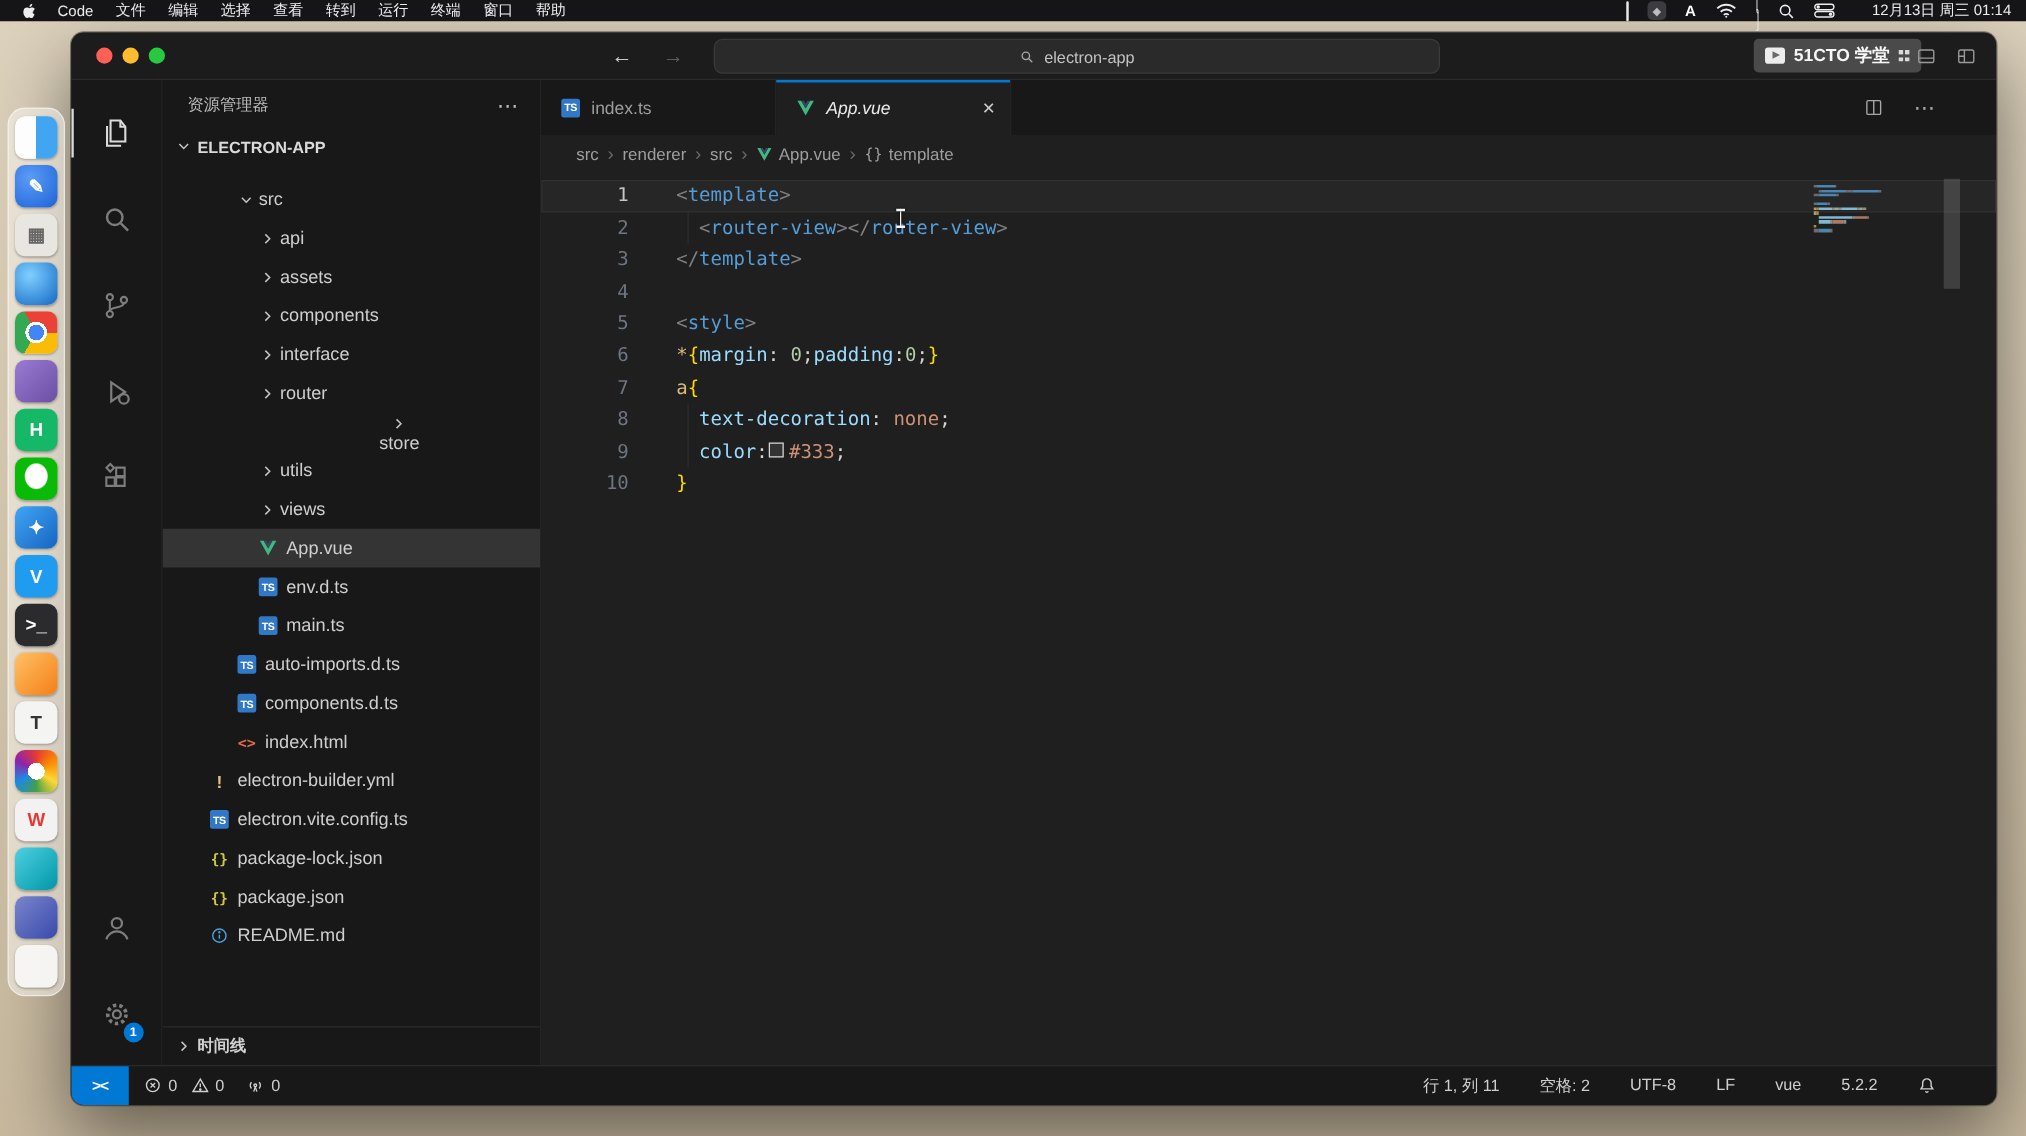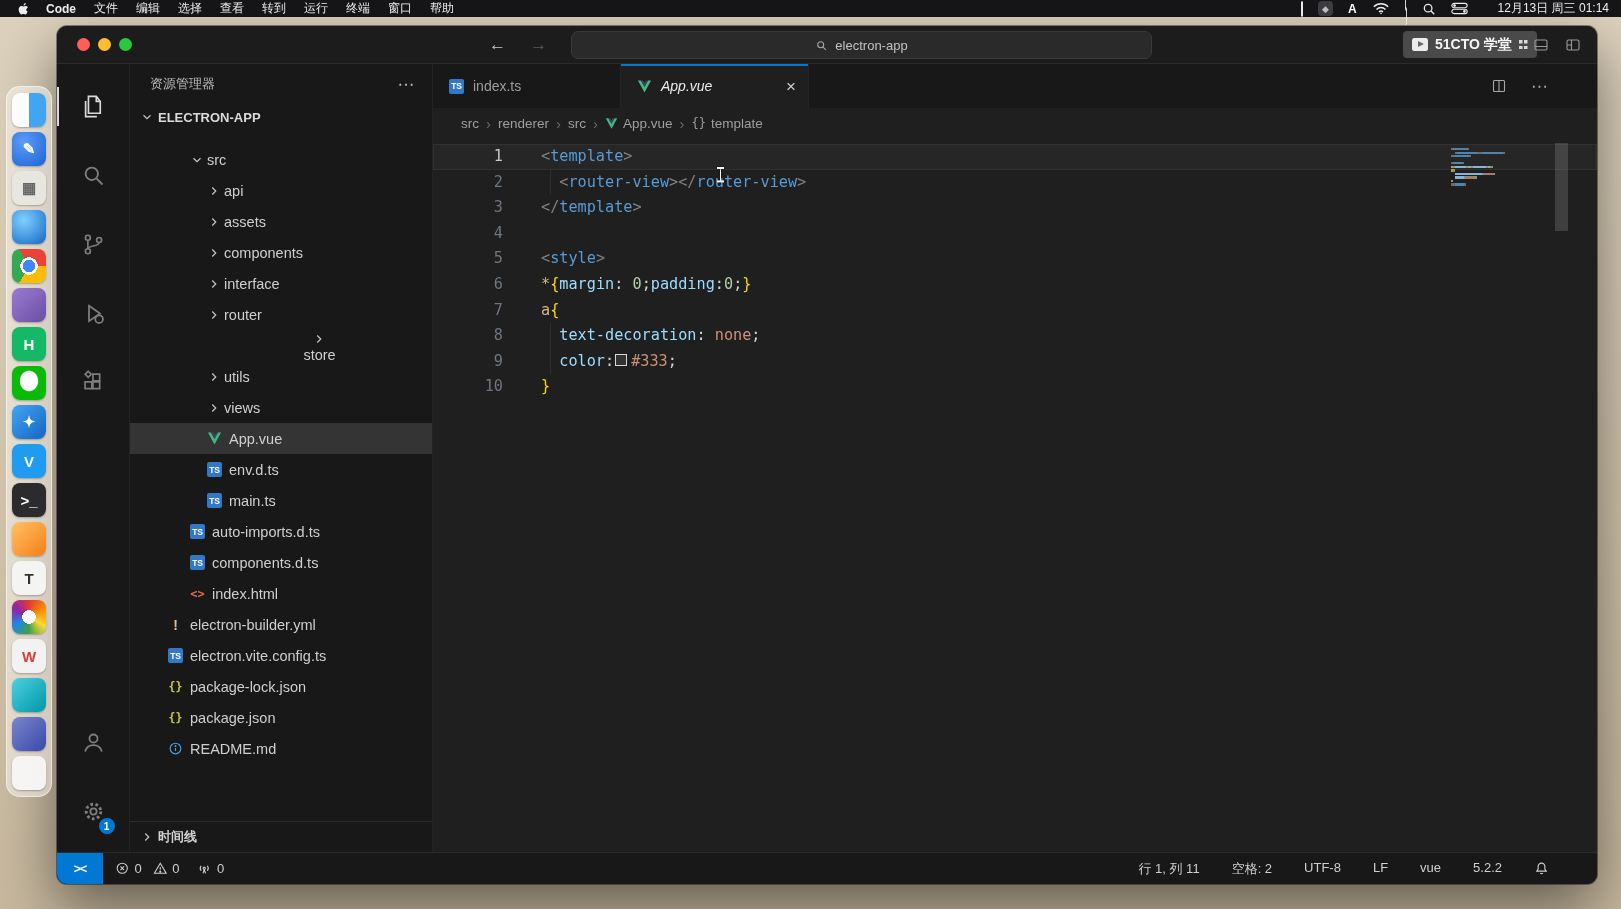--- a/index.html
+++ b/index.html
@@ -7,21 +7,21 @@
   .screen{position:relative;width:1621px;height:909px;overflow:hidden;
     background:linear-gradient(180deg,#ddd2bd 0%,#d2c5ac 55%,#c7b89e 100%);
     font-family:"Liberation Sans",sans-serif}
 
   
   .menubar{position:absolute;top:0;left:0;right:0;height:17px;background:#151517;
     display:flex;align-items:center;color:#ececec;font-size:12px;z-index:60}
   .mb-left{display:flex;align-items:center;padding-left:10px}
   .mb-apple{display:flex;align-items:center;padding:0 8px}
   .mb-apple svg{height:12px;width:11px}
-  .mb-app{font-weight:700;padding:0 9px}
+  .mb-app{font-weight:400;padding:0 9px}
   .mb-item{padding:0 9px;white-space:nowrap}
   .mb-right{margin-left:auto;display:flex;align-items:center;gap:15px;padding-right:12px}
   .mb-dot{width:10px;height:10px;border-radius:50%;background:#ff9500}
   .mb-display{width:16px;height:11px;border:1.4px solid #e8e8e8;border-radius:2px}
   .mb-dark{width:15px;height:15px;border-radius:4px;background:#3c3c40;display:flex;align-items:center;justify-content:center;color:#bdbdbd;font-size:9px}
   .mb-A{font-size:12px;font-weight:700;color:#fff}
   .mb-batt{width:22px;height:10px;border:1px solid rgba(240,240,240,.85);border-radius:2.5px;position:relative;padding:1px}
   .mb-batt i{display:block;height:100%;width:72%;background:#fff;border-radius:1px}
   .mb-batt::after{content:"";position:absolute;right:-3.4px;top:2.6px;width:2px;height:4px;background:rgba(240,240,240,.85);border-radius:0 1px 1px 0}
   .mb-profile{width:14px;height:14px;border-radius:50%;

